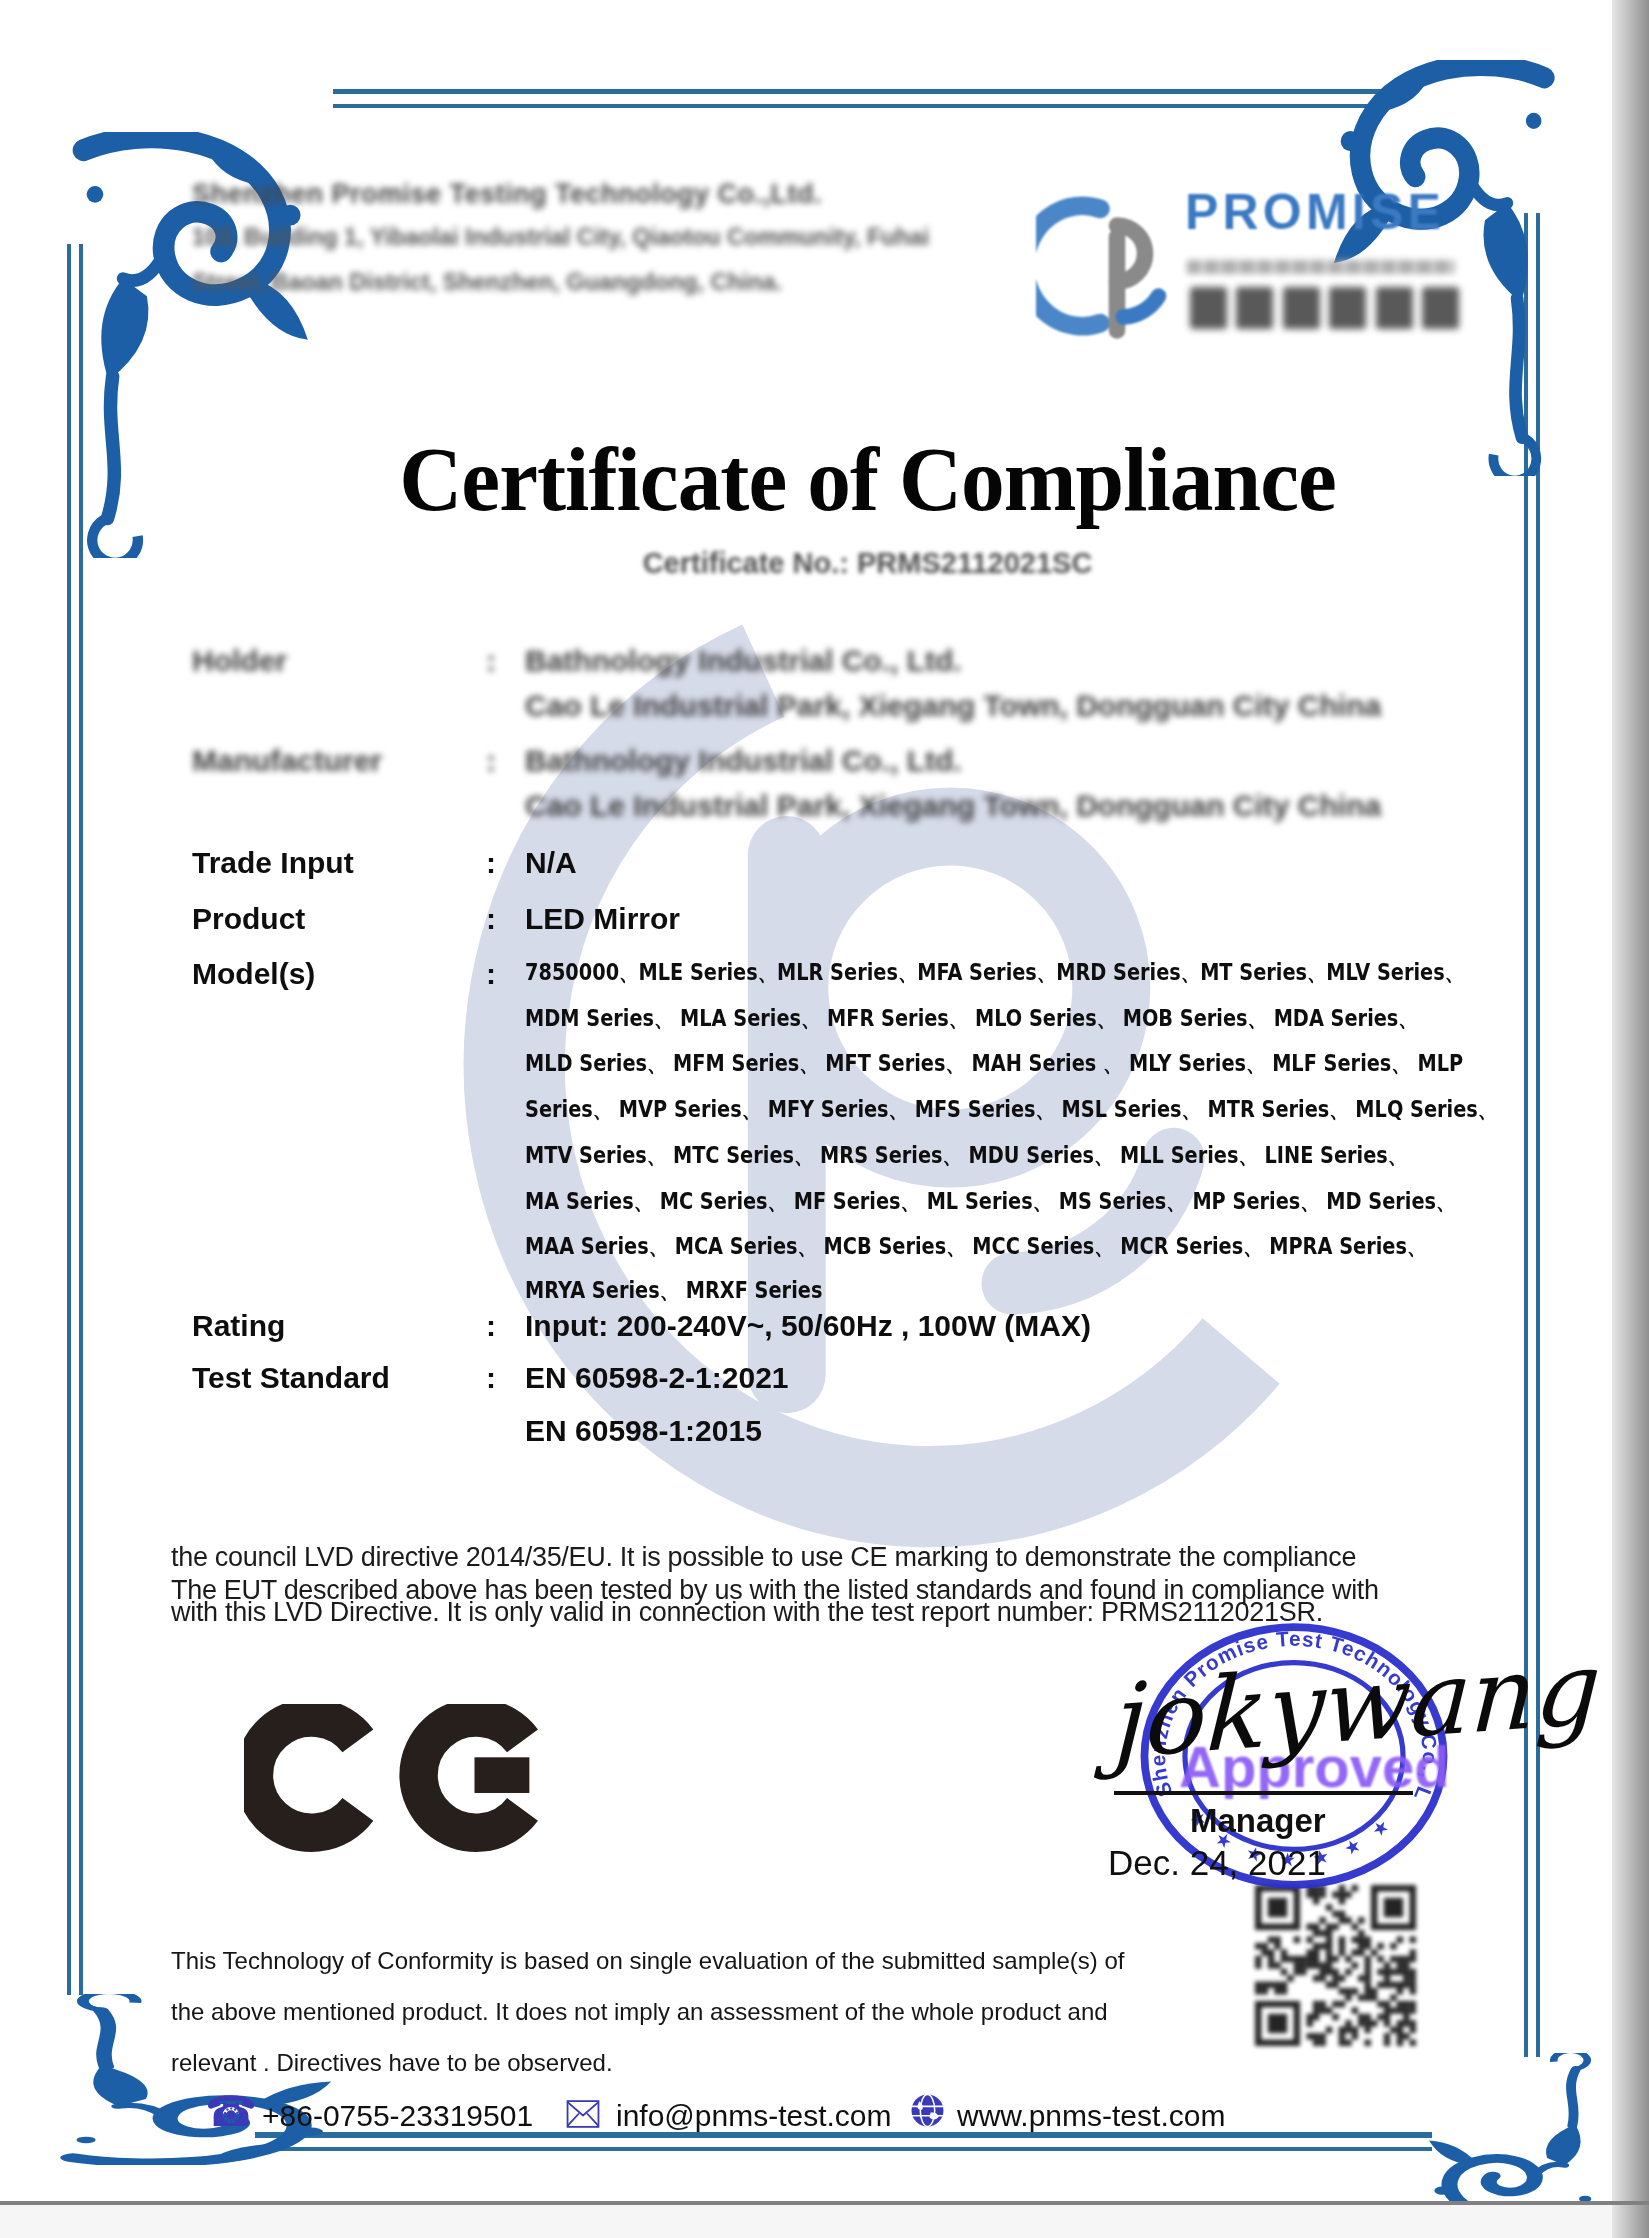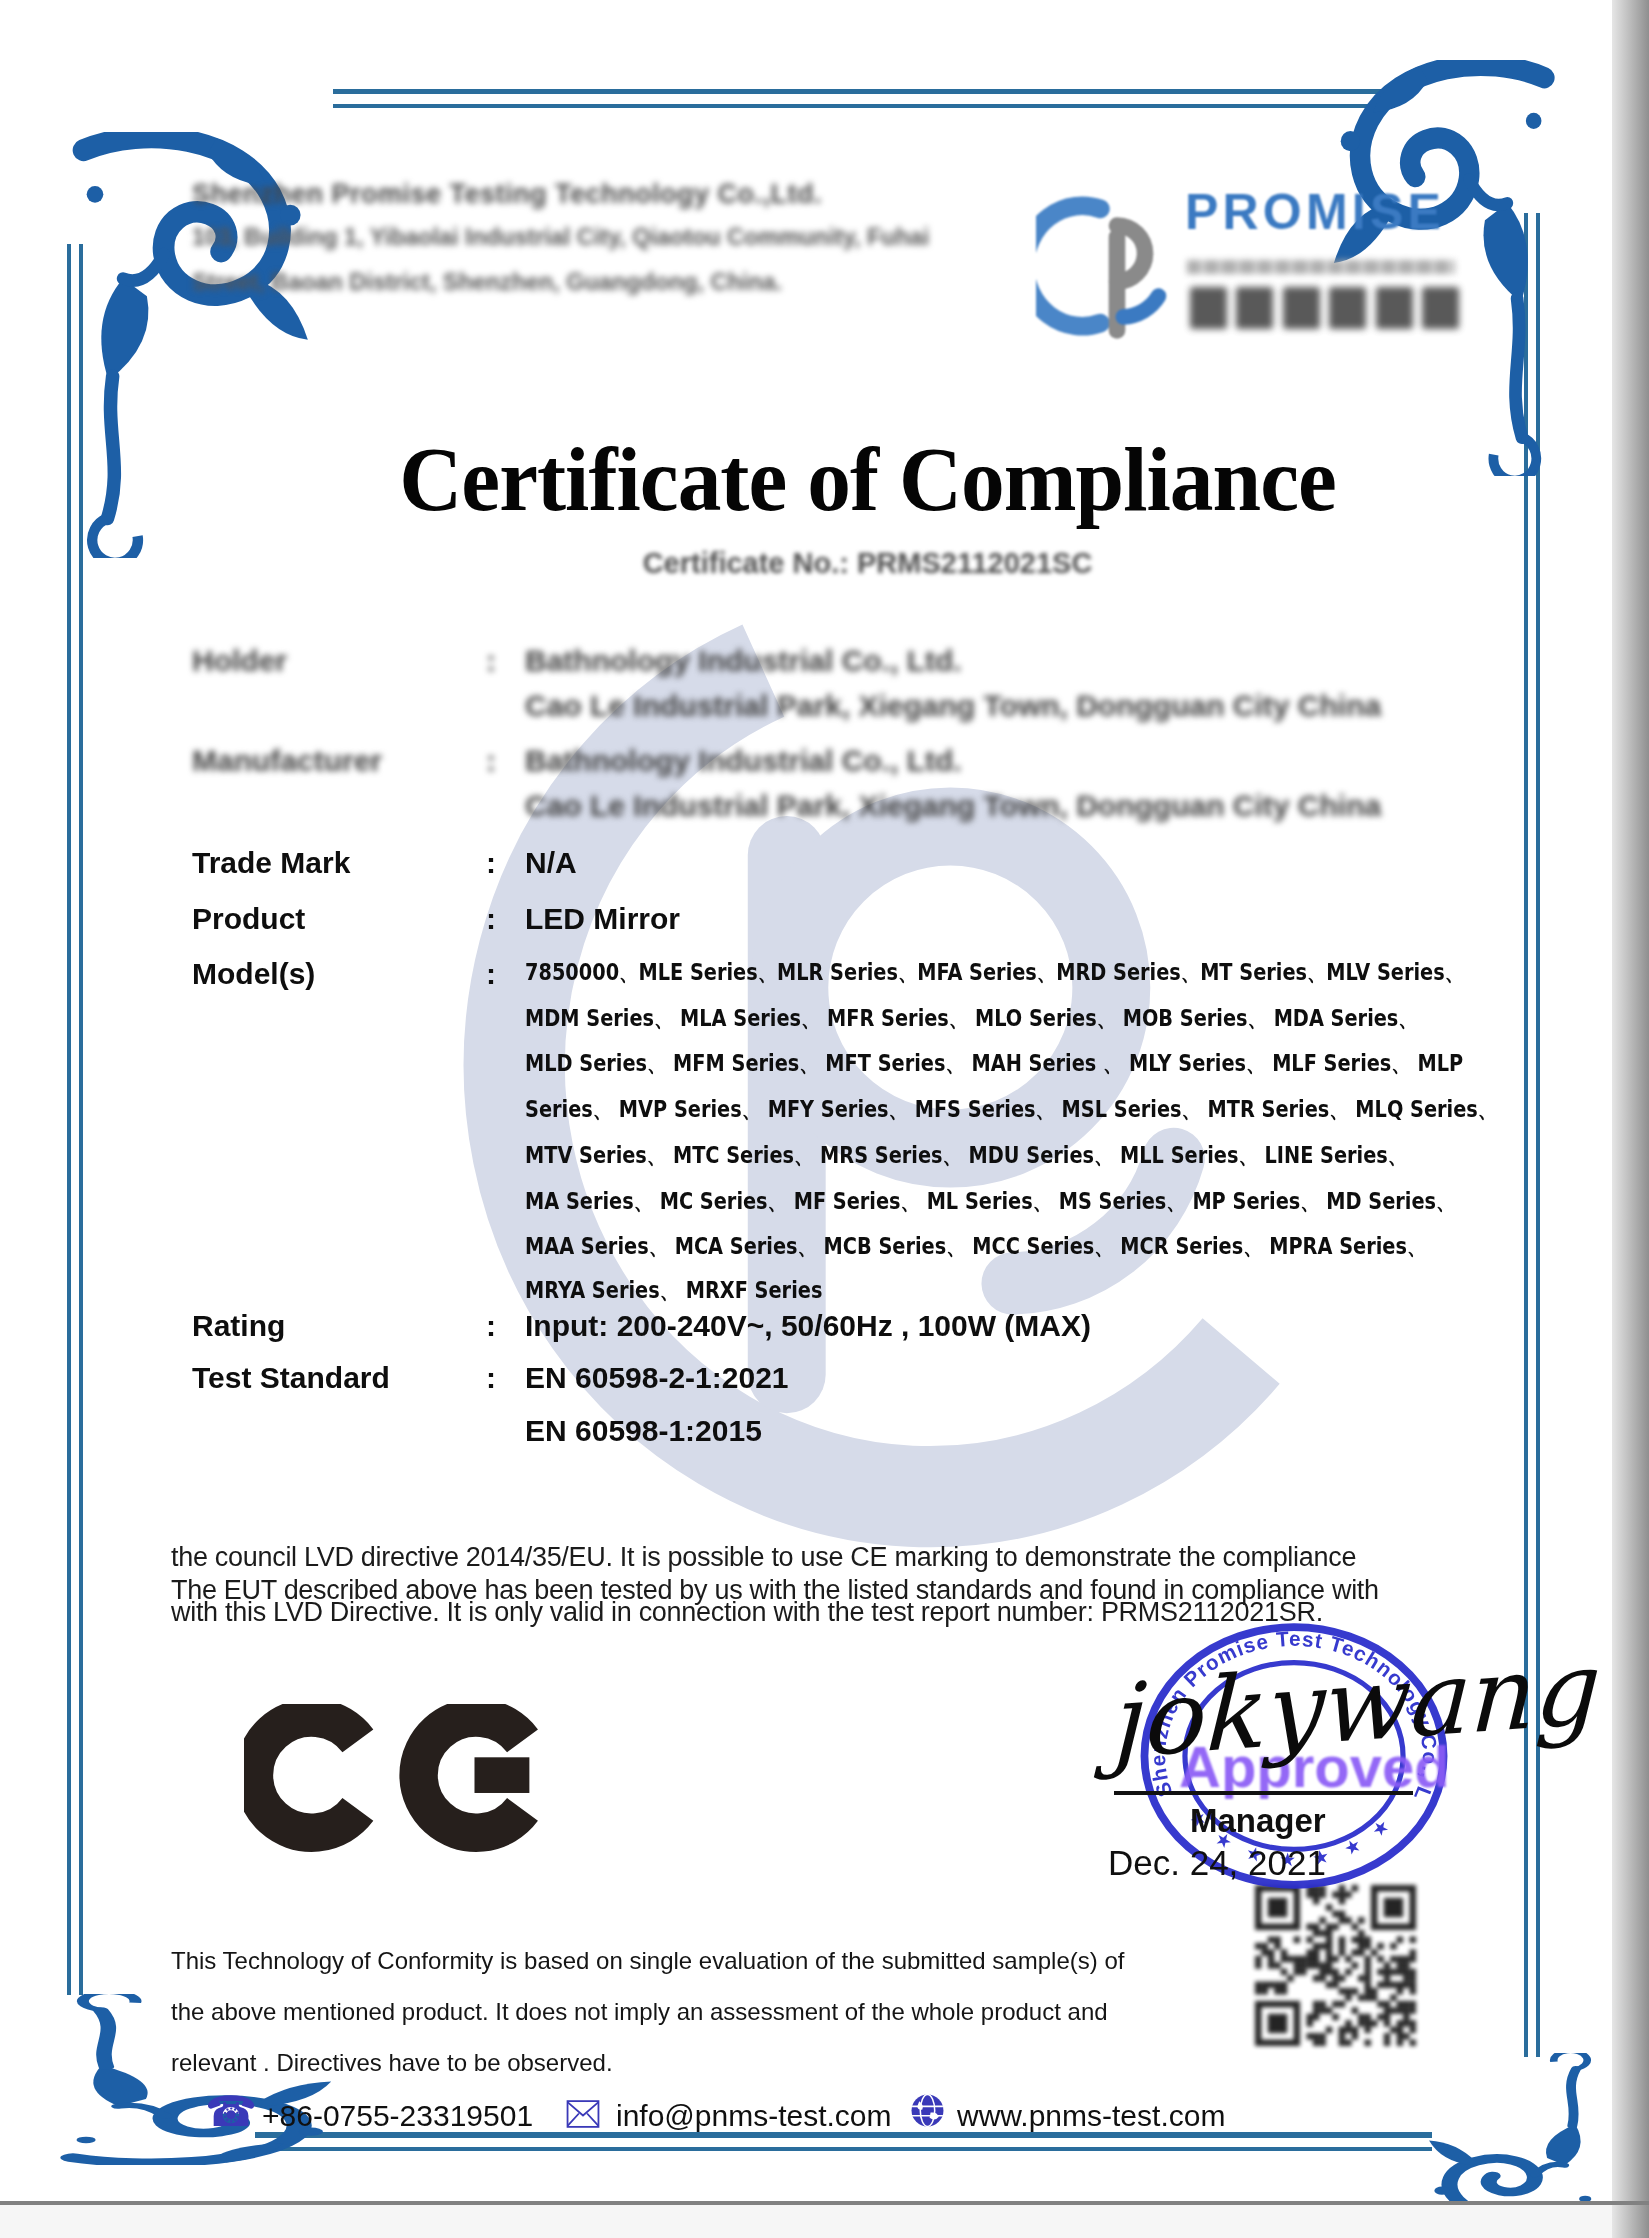--- a/index.html
+++ b/index.html
@@ -113,21 +113,21 @@
 <div class="abs lbl blur-med" style="left:192px; top:644px; color:#3f3f3f; z-index:2;">Holder</div>
 <div class="abs colon blur-med" style="left:486px; top:644px; color:#3f3f3f; z-index:2;">:</div>
 <div class="abs val blur-med" style="left:525px; top:644px; color:#3f3f3f; z-index:2;">Bathnology Industrial Co., Ltd.</div>
 <div class="abs val blur-med" style="left:525px; top:689px; color:#3f3f3f; z-index:2;">Cao Le Industrial Park, Xiegang Town, Dongguan City China</div>
 
 <div class="abs lbl blur-med" style="left:192px; top:744px; color:#3f3f3f; z-index:2;">Manufacturer</div>
 <div class="abs colon blur-med" style="left:486px; top:744px; color:#3f3f3f; z-index:2;">:</div>
 <div class="abs val blur-med" style="left:525px; top:744px; color:#3f3f3f; z-index:2;">Bathnology Industrial Co., Ltd.</div>
 <div class="abs val blur-med" style="left:525px; top:789px; color:#3f3f3f; z-index:2;">Cao Le Industrial Park, Xiegang Town, Dongguan City China</div>
 
-<div class="abs lbl" style="left:192px; top:846px; z-index:2;">Trade Mark</div>
+<div class="abs lbl" style="left:192px; top:846px; z-index:2;">Trade Input</div>
 <div class="abs colon" style="left:486px; top:846px; z-index:2;">:</div>
 <div class="abs val" style="left:525px; top:846px; z-index:2;">N/A</div>
 
 <div class="abs lbl" style="left:192px; top:902px; z-index:2;">Product</div>
 <div class="abs colon" style="left:486px; top:902px; z-index:2;">:</div>
 <div class="abs val" style="left:525px; top:902px; z-index:2;">LED Mirror</div>
 
 <div class="abs lbl" style="left:192px; top:957px; z-index:2;">Model(s)</div>
 <div class="abs colon" style="left:486px; top:957px; z-index:2;">:</div>
 <div class="abs model" style="left:525px; top:957px; z-index:2;">7850000、MLE Series、MLR Series、MFA Series、MRD Series、MT Series、MLV Series、</div>

